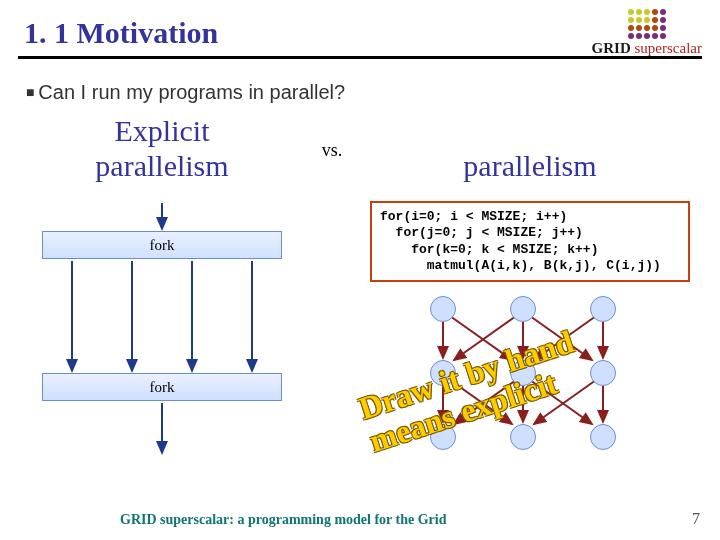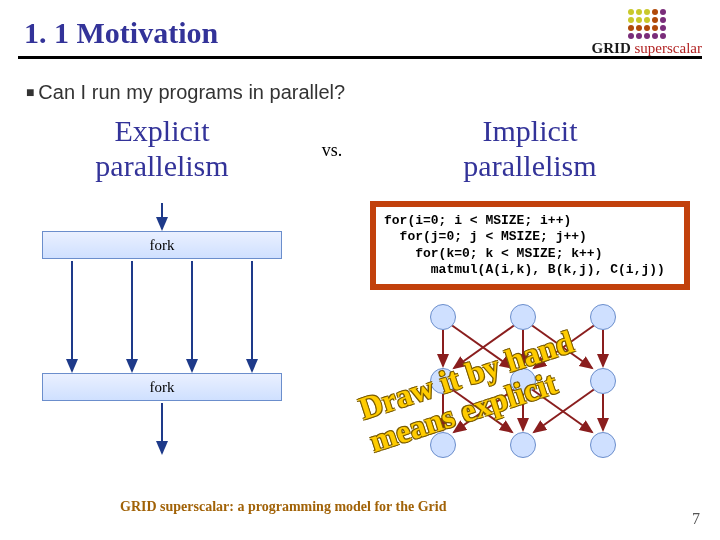--- a/index.html
+++ b/index.html
@@ -59,21 +59,21 @@
     line-height: 1.15;
     text-align: center;
   }
   .col-right .col-heading { text-align: center; }
   .fj-wrap { position: relative; width: 240px; height: 260px; margin: 18px auto 0 auto; }
   .bar { position: absolute; left: 0; right: 0; height: 28px; background: linear-gradient(#eaf0ff,#cfe0ff); border: 1px solid #6b8ecc; font-family: "Comic Sans MS", cursive; font-size: 15px; display: flex; align-items: center; justify-content: center; }
   .bar-fork { top: 30px; }
   .bar-join { top: 172px; }
   .code-box {
     margin: 18px 8px 0 8px;
-    border: 6px solid #c2410c;
+    border: 2px solid #c2410c;
     padding: 6px 8px;
     font-family: "Courier New", monospace;
     font-size: 13px;
     font-weight: bold;
     white-space: pre;
     line-height: 1.25;
   }
   .dag { position: relative; width: 300px; height: 180px; margin: 4px auto 0 auto; }
   .node { position: absolute; width: 26px; height: 26px; border-radius: 50%; background: #cfe0ff; border: 1px solid #6b8ecc; }
   .dag svg { position: absolute; left: 0; top: 0; }
@@ -87,25 +87,25 @@
     color: #ffcc00;
     text-shadow: 1px 1px 0 #7a5b00, -1px -1px 0 #7a5b00, 1px -1px 0 #7a5b00, -1px 1px 0 #7a5b00;
     transform: rotate(-18deg);
     line-height: 1.05;
     white-space: pre;
     pointer-events: none;
   }
   .footer {
     position: absolute;
     left: 120px;
-    bottom: 25px;
+    bottom: 12px;
     font-family: Georgia, serif;
     font-weight: bold;
     font-size: 14px;
-    color: #a16207;
+    color: #0f766e;
   }
   .pagenum {
     position: absolute;
     right: 20px;
     bottom: 12px;
     font-family: "Comic Sans MS", cursive;
     font-size: 16px;
     color: #555;
   }
 </style>
@@ -156,21 +156,21 @@
       <div class="bar bar-join">
         <span>fork</span>
       </div>
     </div>
   </div>
 
   <div class="col-mid">vs.</div>
 
   <div class="col-right">
     <div class="col-heading">
-      <span>Implicit</span><br>
+      <br>
       <span>parallelism</span>
     </div>
     <div class="code-box">for(i=0; i &lt; MSIZE; i++)
   for(j=0; j &lt; MSIZE; j++)
     for(k=0; k &lt; MSIZE; k++)
       matmul(A(i,k), B(k,j), C(i,j))</div>
     <div class="dag">
       <svg width="300" height="180">
         <defs>
           <marker id="ah2" markerWidth="8" markerHeight="8" refX="6" refY="3" orient="auto">

